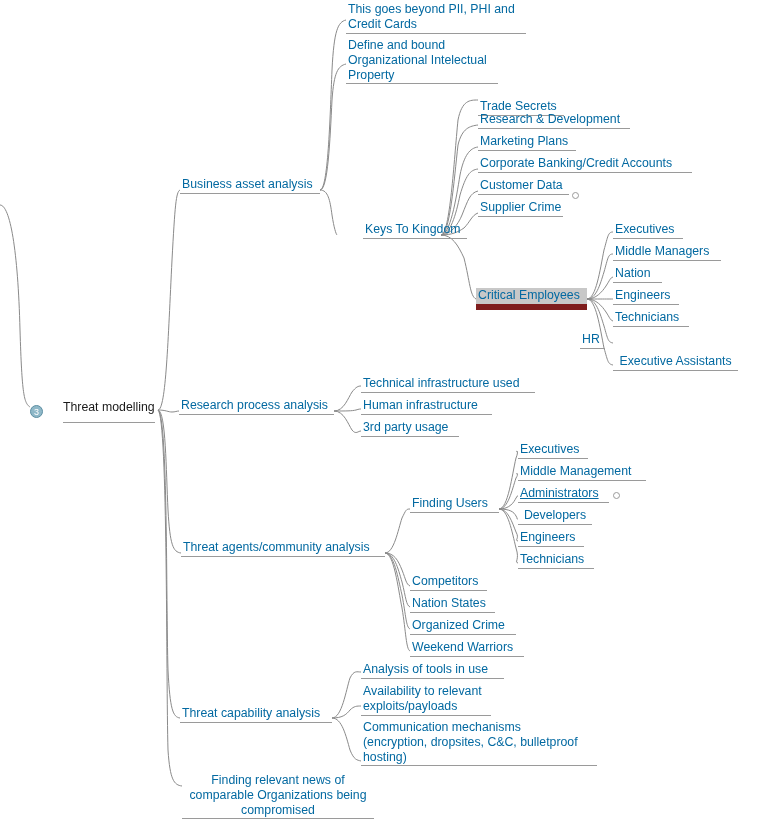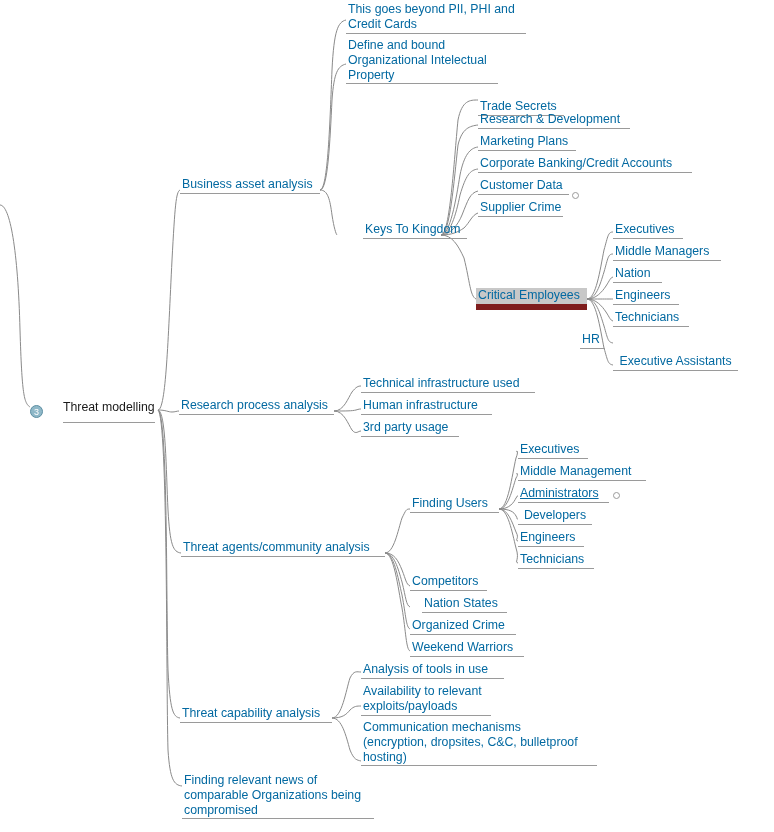--- a/index.html
+++ b/index.html
@@ -159,31 +159,31 @@
       <div class="node underline" style="left: 361px; top: 420px; width: 98px;">3rd party usage</div>
       <div class="node underline" style="left: 181px; top: 540px; width: 204px;">Threat agents/community analysis</div>
       <div class="node underline" style="left: 410px; top: 496px; width: 89px;">Finding Users</div>
       <div class="node underline" style="left: 518px; top: 442px; width: 70px;">Executives</div>
       <div class="node underline" style="left: 518px; top: 464px; width: 128px;">Middle Management</div>
       <div class="node underline" style="left: 518px; top: 486px; width: 91px; text-decoration: underline;">Administrators</div>
       <div class="node underline" style="left: 518px; top: 508px; width: 74px; text-align: center;">Developers</div>
       <div class="node underline" style="left: 518px; top: 530px; width: 66px;">Engineers</div>
       <div class="node underline" style="left: 518px; top: 552px; width: 76px;">Technicians</div>
       <div class="node underline" style="left: 410px; top: 574px; width: 77px;">Competitors</div>
-      <div class="node underline" style="left: 410px; top: 596px; width: 85px; margin-left: 12px;">Nation States</div>
+      <div class="node underline" style="left: 410px; top: 596px; width: 85px;">Nation States</div>
       <div class="node underline" style="left: 410px; top: 618px; width: 106px;">Organized Crime</div>
       <div class="node underline" style="left: 410px; top: 640px; width: 114px;">Weekend Warriors</div>
       <div class="node underline" style="left: 180px; top: 706px; width: 152px;">Threat capability analysis</div>
       <div class="node underline" style="left: 361px; top: 662px; width: 143px;">Analysis of tools in use</div>
       <div class="node underline" style="left: 361px; top: 684px; width: 130px;">Availability to relevant
 exploits/payloads</div>
       <div class="node underline" style="left: 361px; top: 720px; width: 236px;">Communication mechanisms
 (encryption, dropsites, C&amp;C, bulletproof
 hosting)</div>
-      <div class="node underline" style="left: 182px; top: 773px; width: 192px;">Finding relevant news of
+      <div class="node underline" style="left: 182px; top: 773px; width: 192px; text-align: center;">Finding relevant news of
 comparable Organizations being
 compromised</div>
     </div>
   <div id="dots-container">
       <div class="collapse-dot" style="left: 572px; top: 192px;"></div>
       <div class="collapse-dot" style="left: 613px; top: 492px;"></div>
     </div>
 </div>
 
 </body></html>

